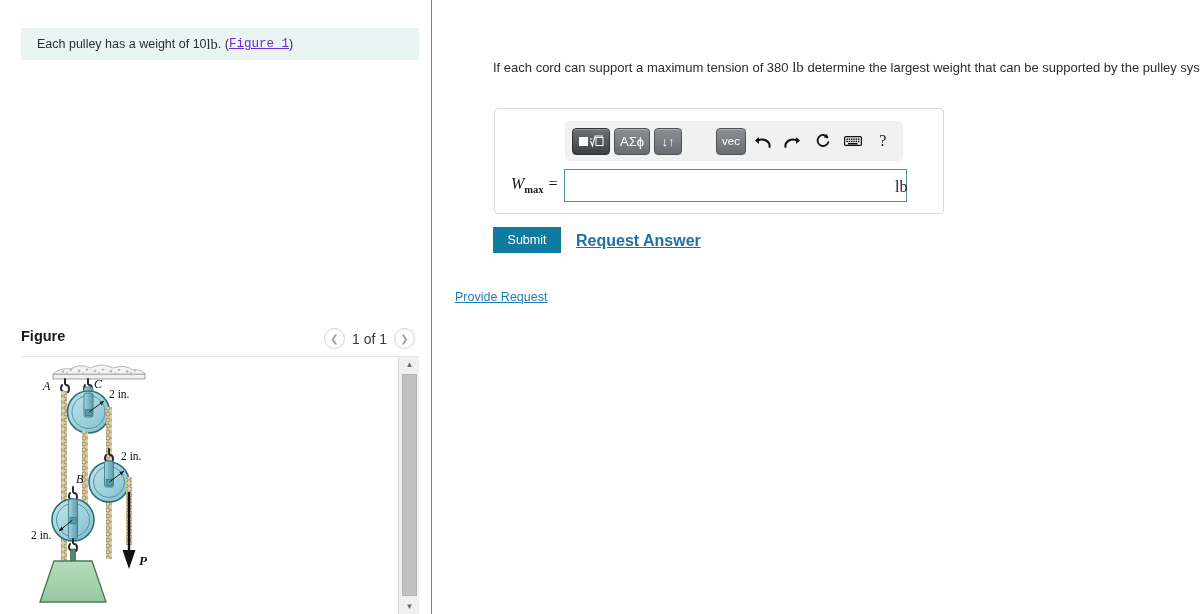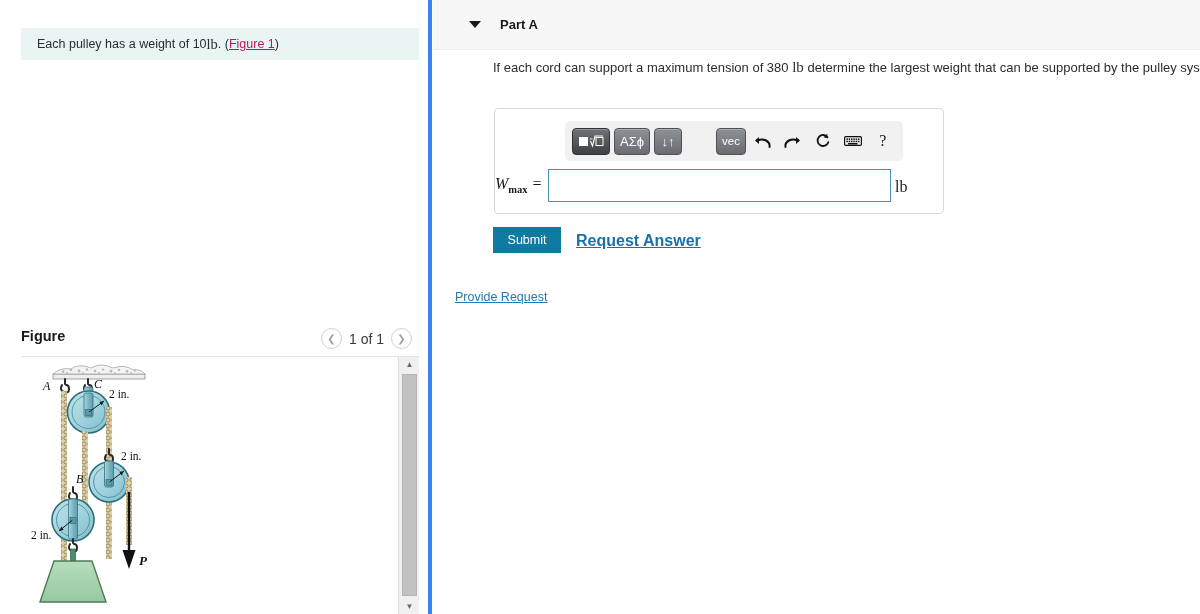--- a/index.html
+++ b/index.html
@@ -10,36 +10,36 @@
     font-family: "Liberation Sans", sans-serif;
     overflow: hidden;
   }
   .page { position: relative; width: 1200px; height: 614px; background:#fff; }
 
   
   .left-panel {
     position: absolute; left: 0; top: 0;
     width: 432px; height: 614px;
     background: #ffffff;
-    border-right: 4px solid #3b82f6;
+    border-right: 1px solid #3b82f6;
   }
   .hint-box {
     position: absolute; left: 21px; top: 28px;
     width: 398px; height: 32px;
     background: #e9f4f3;
     display: flex; align-items: center;
     padding: 0 16px;
     font-size: 12.5px; color: #2d2d2d;
   }
   .hint-box .unit-serif {
     font-family: "Liberation Serif", serif;
     font-size: 14.5px;
   }
   .figure-link {
-    color: #be185d; text-decoration: underline; cursor: pointer;
+    color: #6d28d9; text-decoration: underline; cursor: pointer; font-family: Liberation Mono, monospace;
   }
   .figure-title {
     position: absolute; left: 21px; top: 328px;
     font-size: 14.5px; font-weight: bold; color: #1a1a1a;
   }
   .pager {
     position: absolute; right: 16px; top: 328px;
     display: flex; align-items: center; gap: 7px;
   }
   .pager-btn {
@@ -150,20 +150,21 @@
     font-size: 15px;
   }
   .icon-btn svg { display:block; }
   .qmark { font-size: 16px; color: #1a1a1a; cursor: pointer; font-family:"Liberation Serif", serif; }
 
   .answer-row {
     position: absolute; left: 0; top: 60px;
     width: 450px; display: flex; align-items: center;
   }
   .w-label {
+    margin-left: 16px;
     font-family: "Liberation Serif", serif;
     font-size: 16px; font-style: italic; color: #1a1a1a;
     white-space: nowrap;
   }
   .w-label sub { font-size: 10.5px; font-style: normal; font-weight: bold; }
   .answer-input {
     margin-left: 6px;
     width: 343px; height: 33px;
     border: 1px solid #4d8fb0; background: #fff;
     outline: none; font-size: 13px; padding: 0 6px;
@@ -333,24 +334,20 @@
 
     <div class="scrollbar">
       <div class="sb-arrow up">▲</div>
       <div class="sb-thumb"></div>
       <div class="sb-arrow down">▼</div>
     </div>
   </div>
 
   <div class="right-panel">
 
-    <div class="part-header">
-      <div class="caret"></div>
-      <div class="part-title">Part A</div>
-    </div>
 
     <div class="question-line">
       <span>If each cord can support a maximum tension of 380 </span><span class="unit-serif">lb</span><span> determine the largest weight that can be supported by the pulley system.</span>
     </div>
 
 
     <div class="answer-box">
 
       <div class="mathbar">
         <div class="mbtn first">

